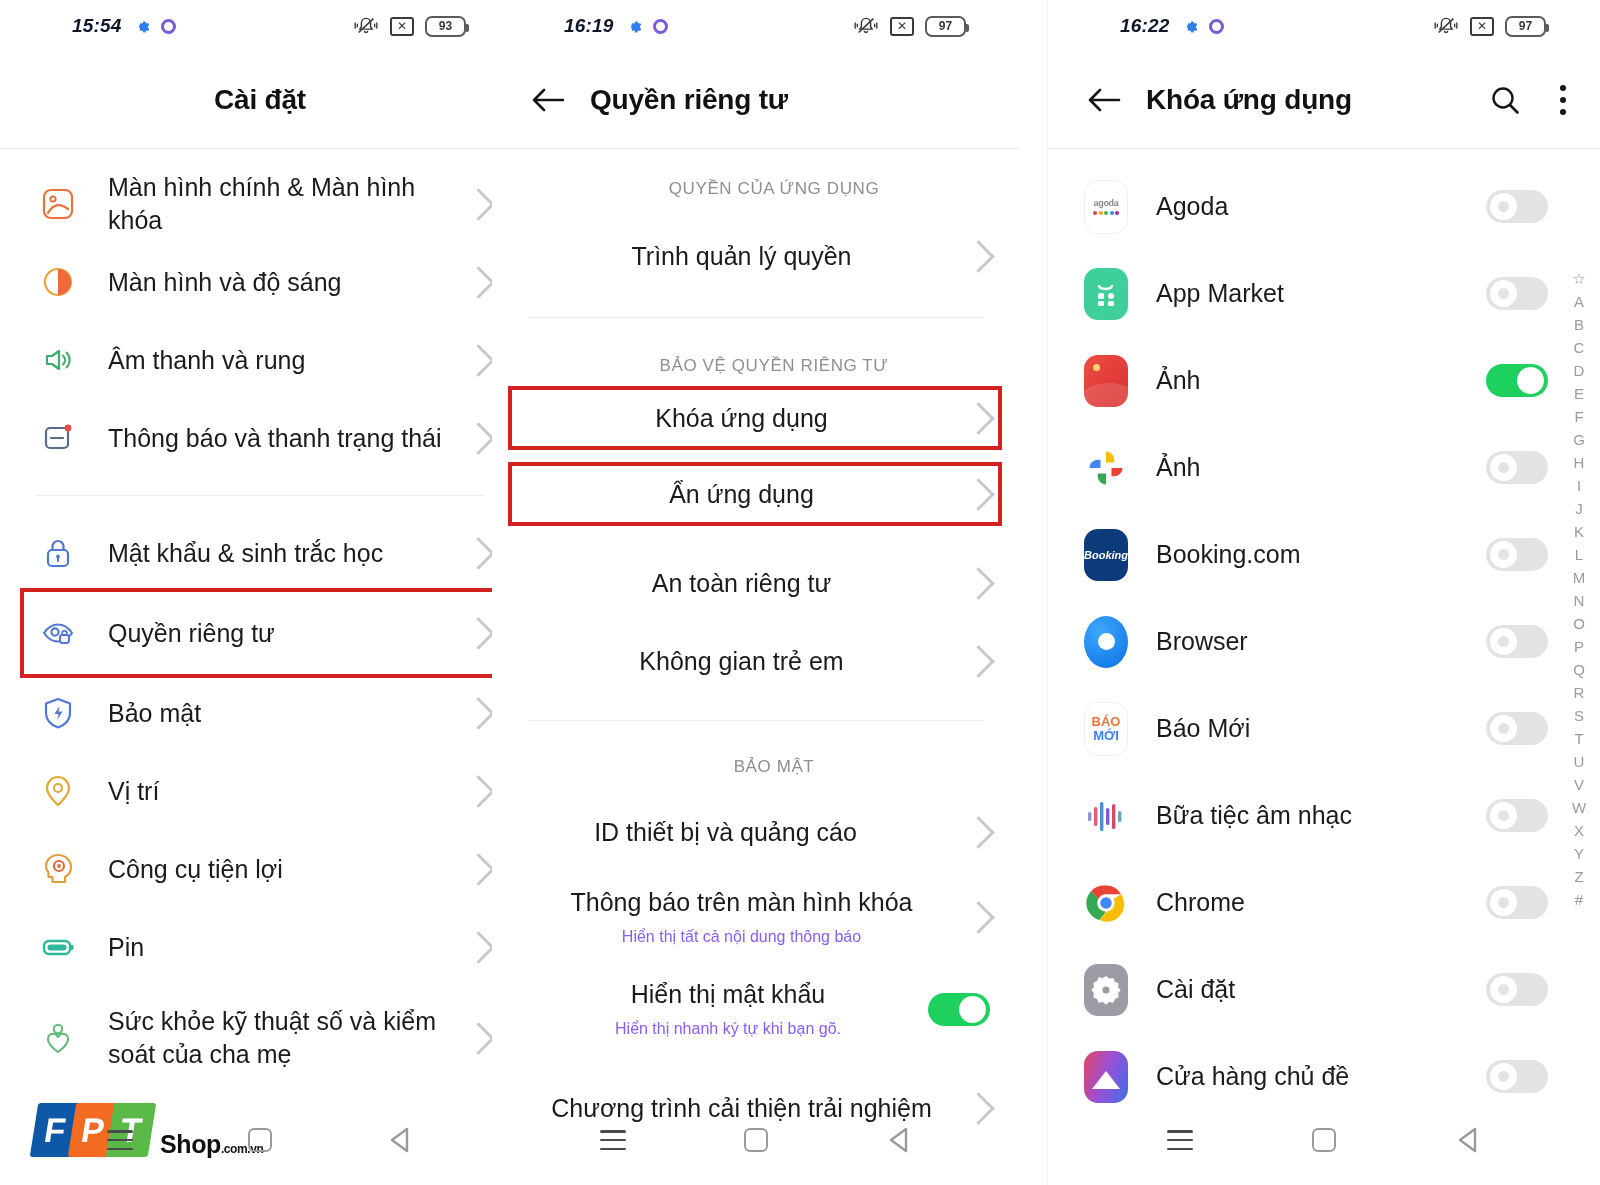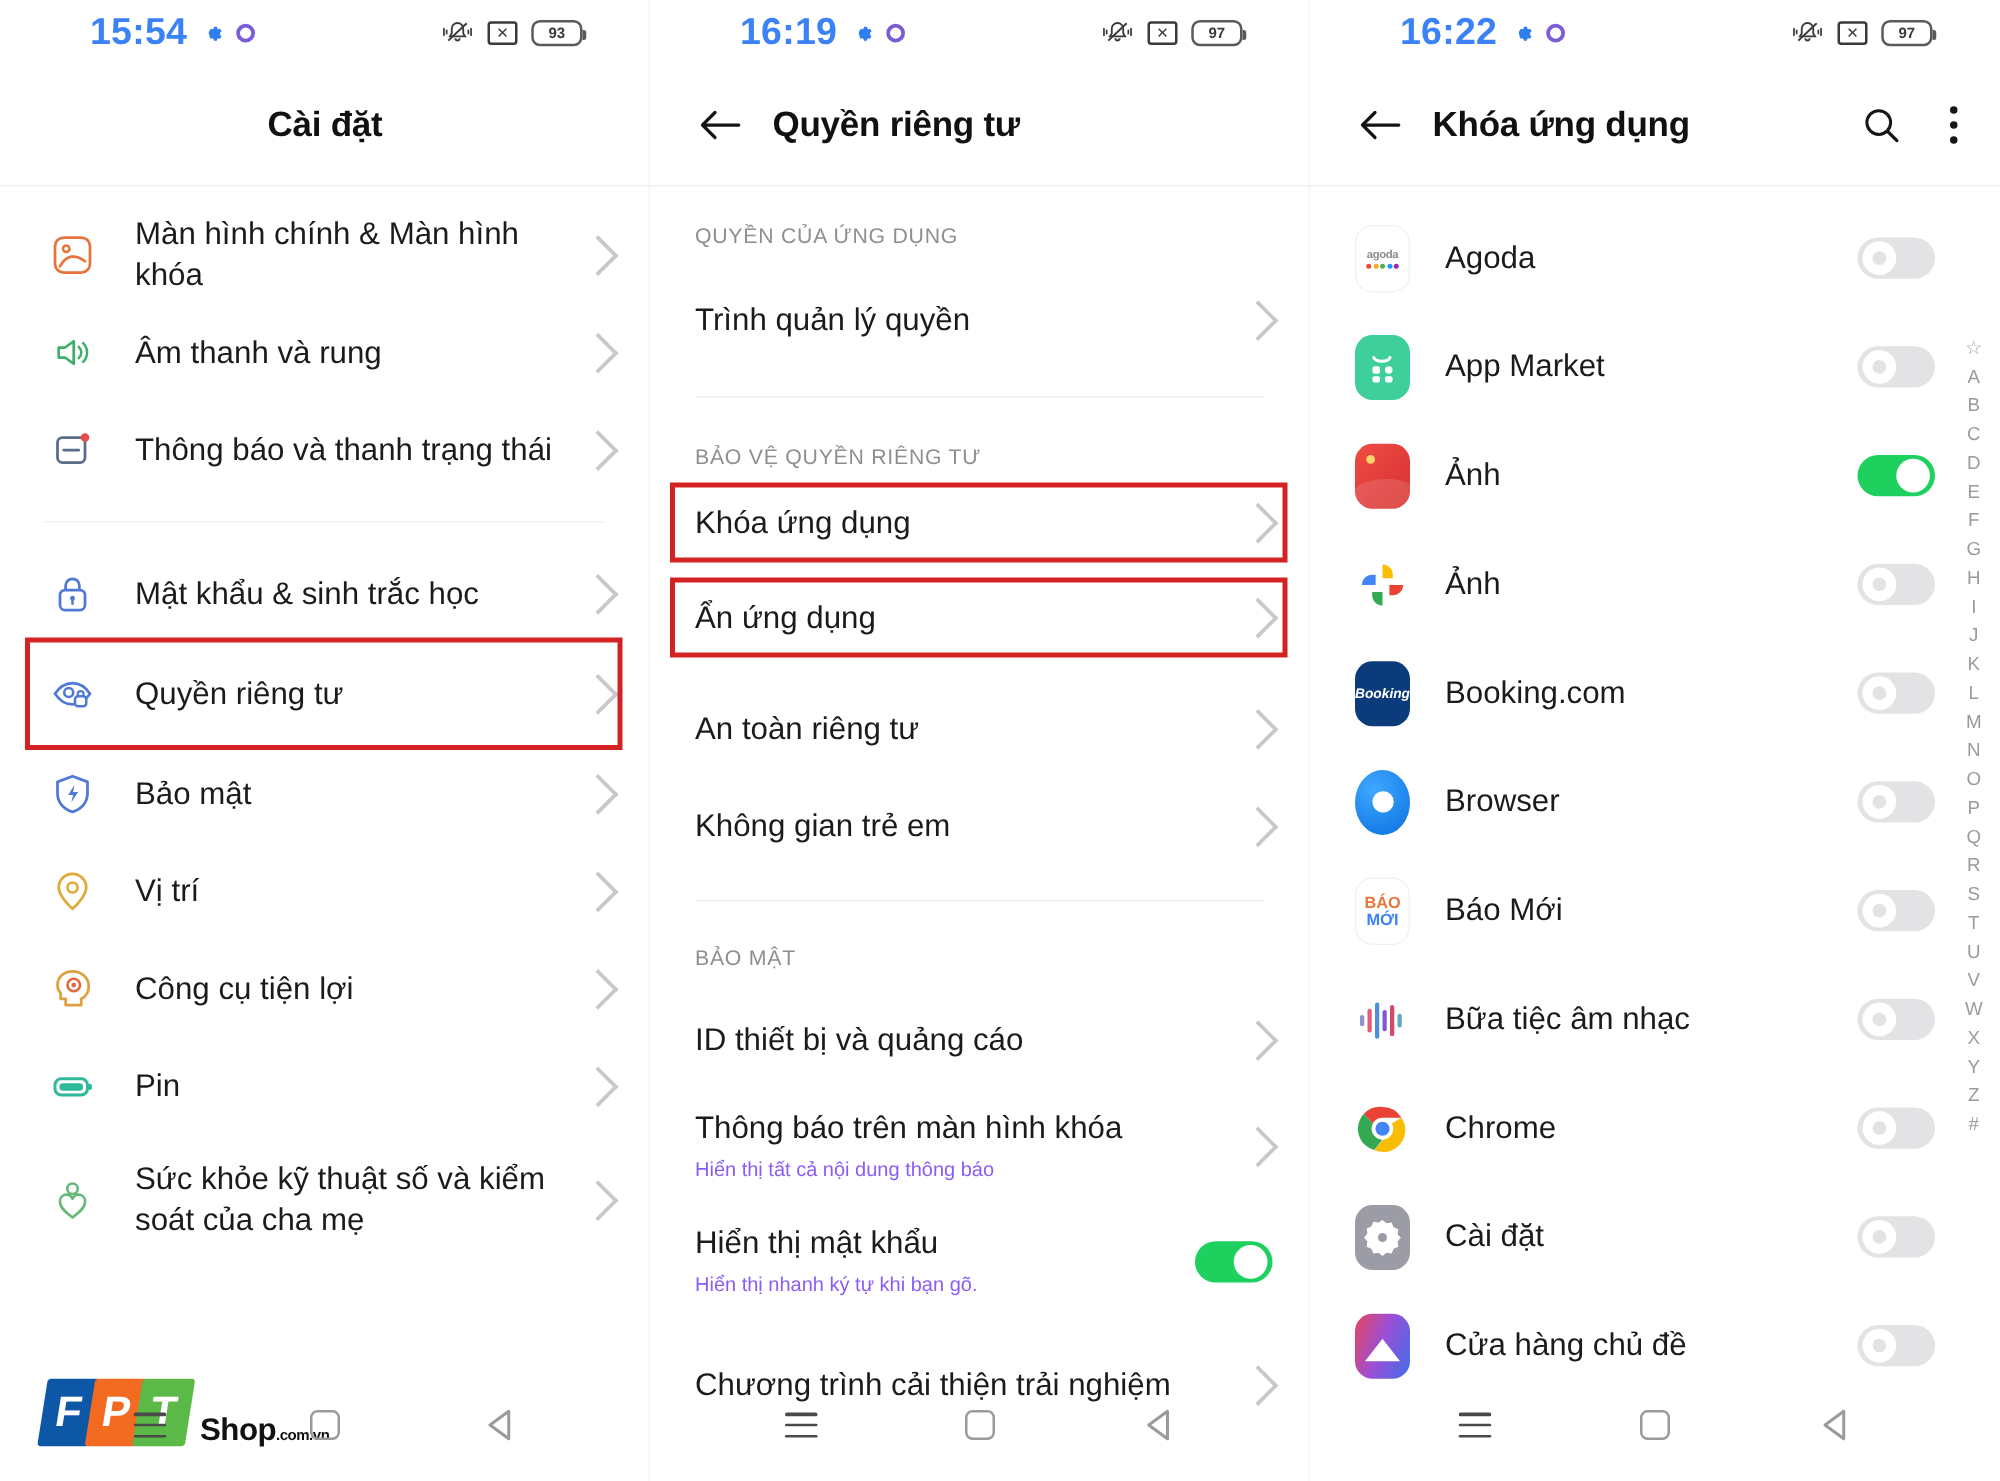--- a/index.html
+++ b/index.html
@@ -2,28 +2,28 @@
 <html><head>
 <meta charset="utf-8">
 <style>
   html,body{margin:0;padding:0;background:#ffffff;}
   body{width:1600px;height:1185px;font-family:"Liberation Sans","DejaVu Sans",sans-serif;-webkit-font-smoothing:antialiased;}
   .stage{position:relative;width:1600px;height:1185px;overflow:hidden;background:#fff;}
 
   
   .panel{position:absolute;top:0;height:1185px;background:#fff;overflow:hidden;}
   #panel-1{left:0;width:520px;}
-  #panel-2{left:520px;width:528px;}
+  #panel-2{left:492px;width:528px;text-align:center;}
   #panel-3{left:1048px;width:552px;}
   .panel-divider{position:absolute;top:0;width:2px;height:1185px;background:#f2f2f2;}
 
   
   .statusbar{position:relative;height:52px;display:flex;align-items:center;}
   .sb-left{display:flex;align-items:center;gap:11px;margin-left:72px;}
-  .sb-time{font-size:30px;font-weight:600;color:#3b82f6;letter-spacing:.2px;}
+  .sb-time{font-size:19px;font-weight:600;color:#0f172a;letter-spacing:.2px;font-style:italic;}
   .sb-gear{width:17px;height:17px;position:relative;display:inline-block;}
   .sb-gear svg{display:block;}
   .sb-dot{width:15px;height:15px;border-radius:50%;border:3.5px solid #7b5bd6;box-sizing:border-box;}
   .sb-right{position:absolute;right:54px;display:flex;align-items:center;gap:11px;}
   .sb-bell svg{display:block;}
   .sb-boxx{width:24px;height:19px;border:2px solid #3a3a3a;border-radius:3px;display:flex;align-items:center;justify-content:center;font-size:12px;line-height:1;color:#3a3a3a;font-weight:700;box-sizing:border-box;}
   .sb-batt{position:relative;width:41px;height:21px;border:2px solid #5a5a5a;border-radius:7px;box-sizing:border-box;display:flex;align-items:center;justify-content:center;}
   .sb-batt:after{content:"";position:absolute;right:-5px;top:6px;width:3px;height:8px;background:#5a5a5a;border-radius:0 2px 2px 0;}
   .sb-batt span{font-size:12px;color:#3a3a3a;font-weight:600;line-height:1;}
 
@@ -121,20 +121,30 @@
     <div style="height:16px"></div>
     <div class="row">
       <span class="row-icon">
         <svg width="36" height="36" viewBox="0 0 36 36">
             <rect x="4" y="4" width="28" height="28" rx="7" fill="none" stroke="#e8743c" stroke-width="2.2"></rect>
             <circle cx="13" cy="13" r="2.6" fill="none" stroke="#e8743c" stroke-width="2"></circle>
             <path d="M8 27c5-9 12-10 20-4" fill="none" stroke="#e8743c" stroke-width="2.2" stroke-linecap="round"></path>
           </svg>
       </span>
       <span class="row-text">Màn hình chính &amp; Màn hình khóa</span>
+      <span class="chev"></span>
+    </div>
+    <div class="row">
+      <span class="row-icon">
+        <svg width="36" height="36" viewBox="0 0 36 36">
+            <circle cx="18" cy="18" r="13" fill="none" stroke="#e8a43c" stroke-width="2.2"></circle>
+            <path d="M18 5a13 13 0 0 1 0 26z" fill="#ee6a3a"></path>
+          </svg>
+      </span>
+      <span class="row-text">Màn hình và độ sáng</span>
       <span class="chev"></span>
     </div>
     <div class="row">
       <span class="row-icon">
         <svg width="36" height="36" viewBox="0 0 36 36">
             <path d="M7 14h5l7-5v18l-7-5H7z" fill="none" stroke="#3fae6a" stroke-width="2.2" stroke-linejoin="round"></path>
             <path d="M23 13.5a6 6 0 0 1 0 9M26.5 10.5a10.5 10.5 0 0 1 0 15" fill="none" stroke="#3fae6a" stroke-width="2" stroke-linecap="round"></path>
           </svg>
       </span>
       <span class="row-text">Âm thanh và rung</span>

